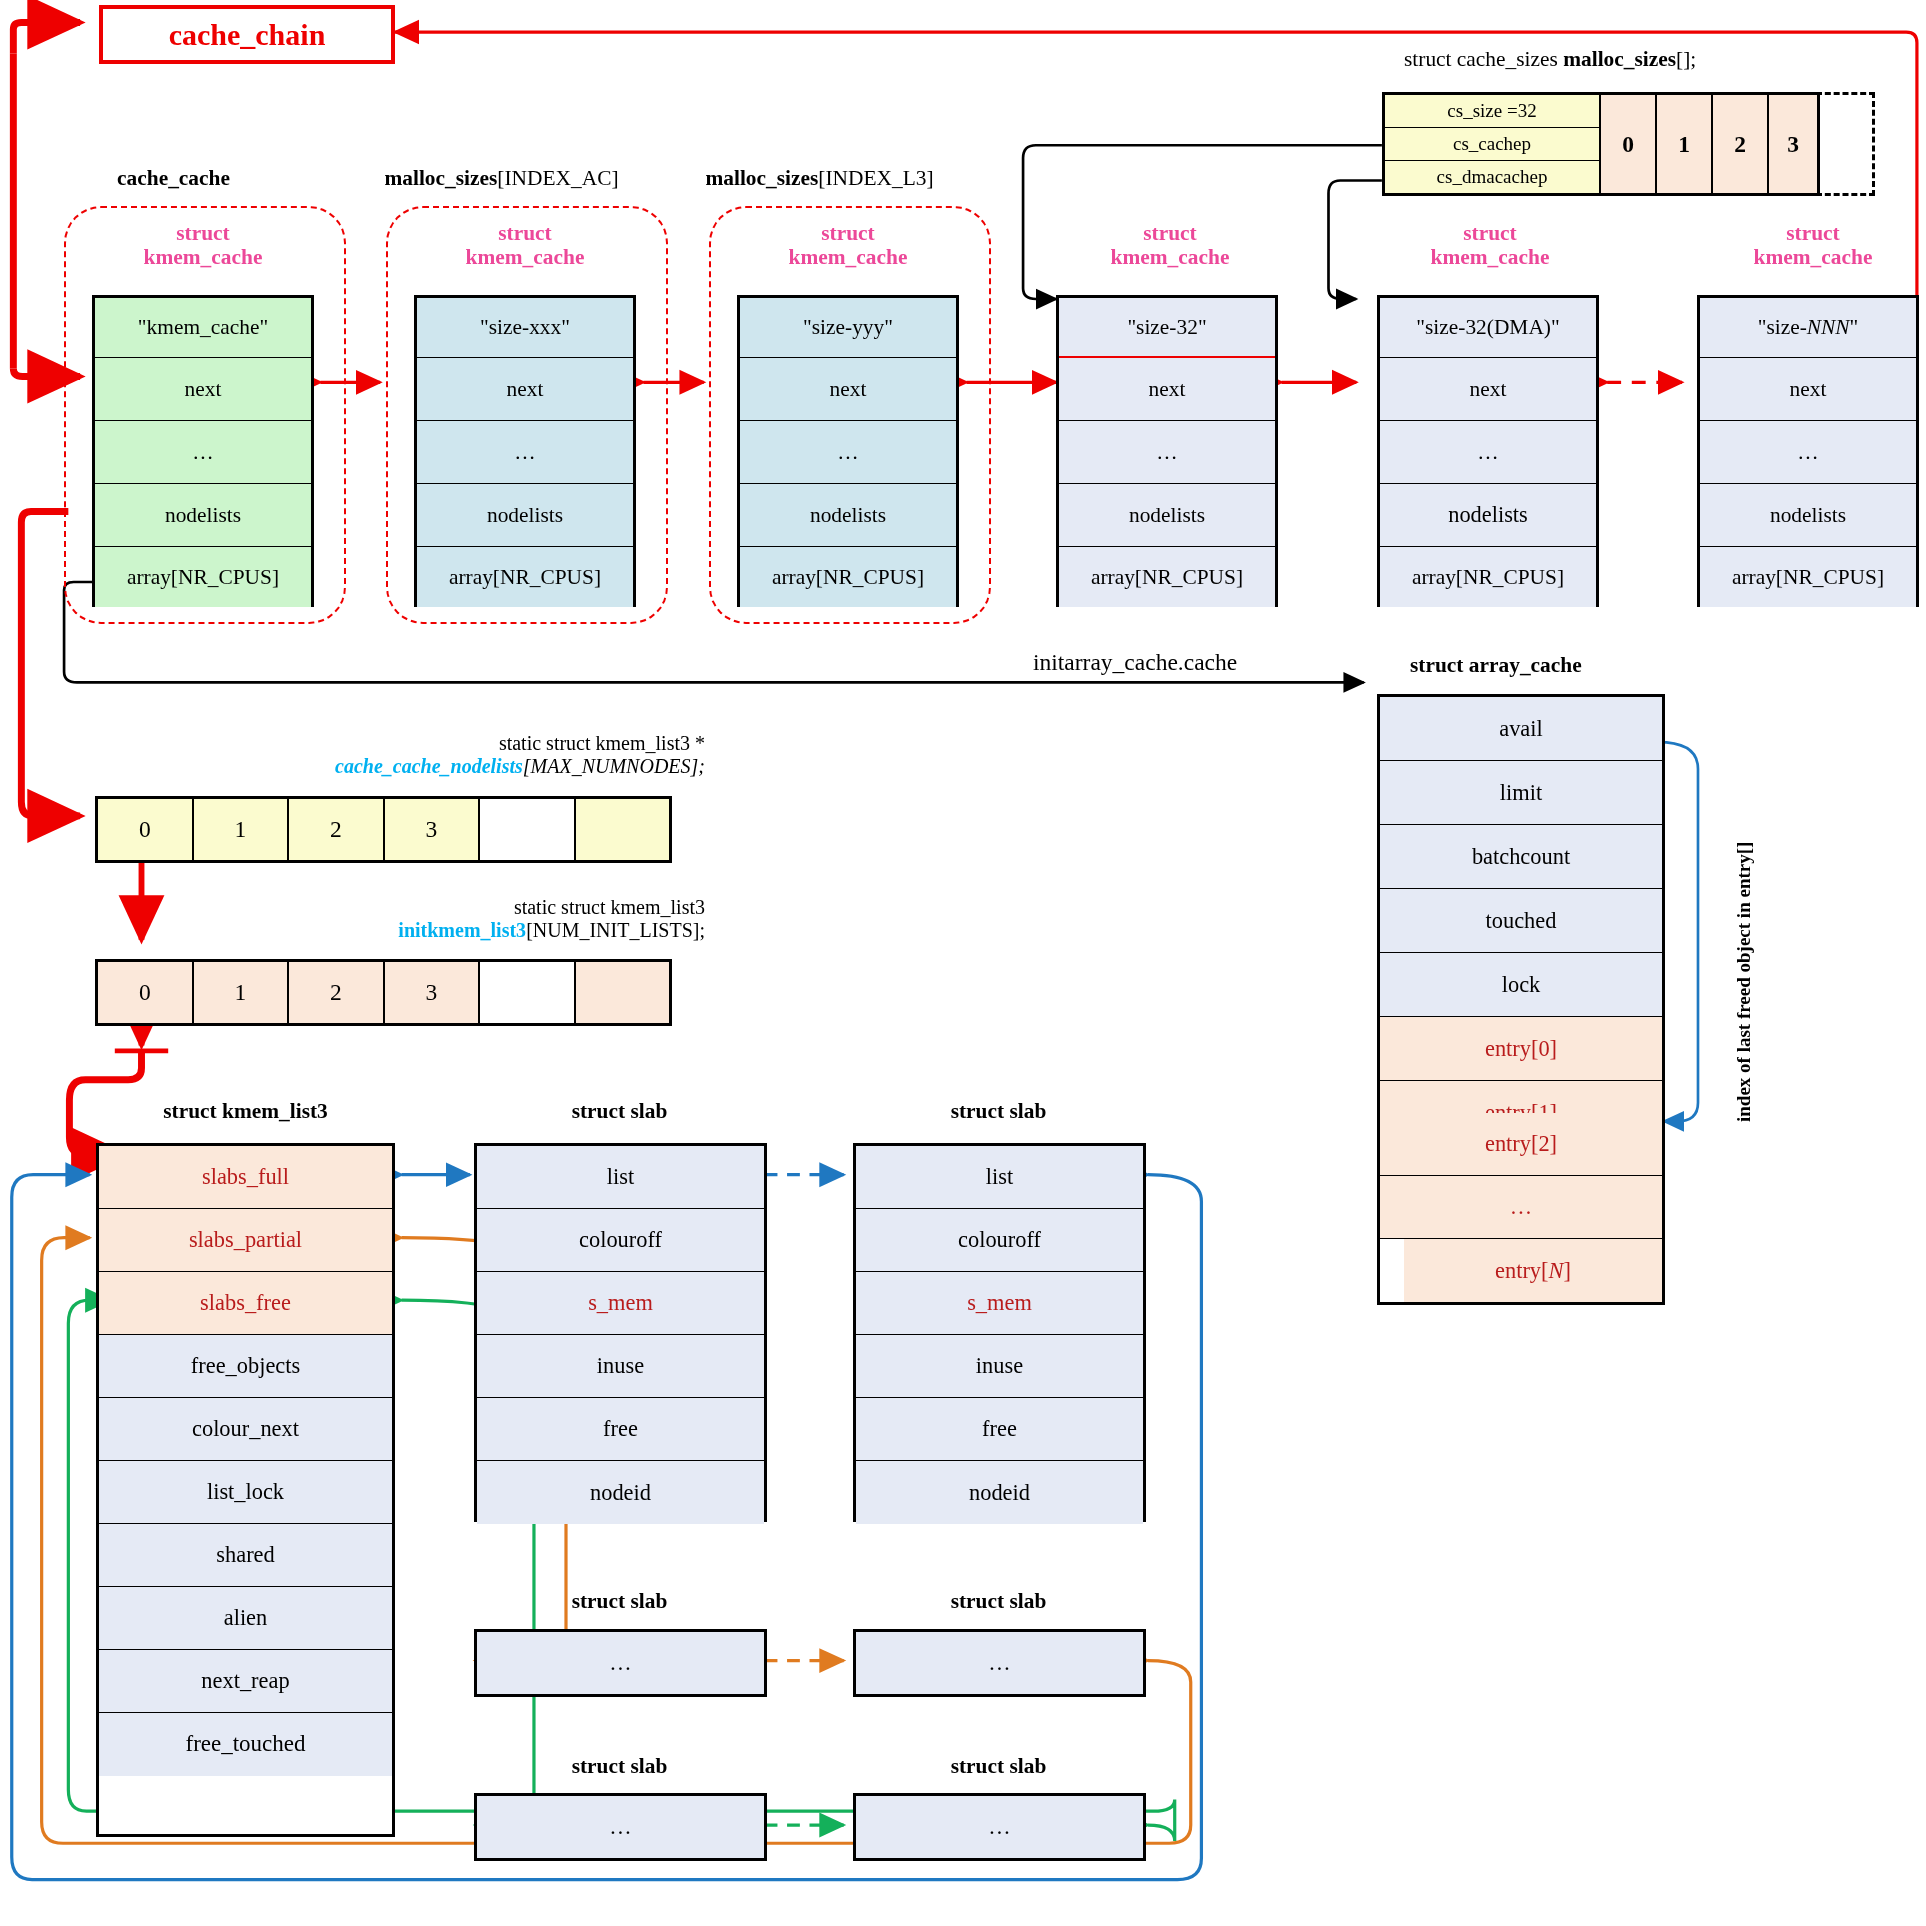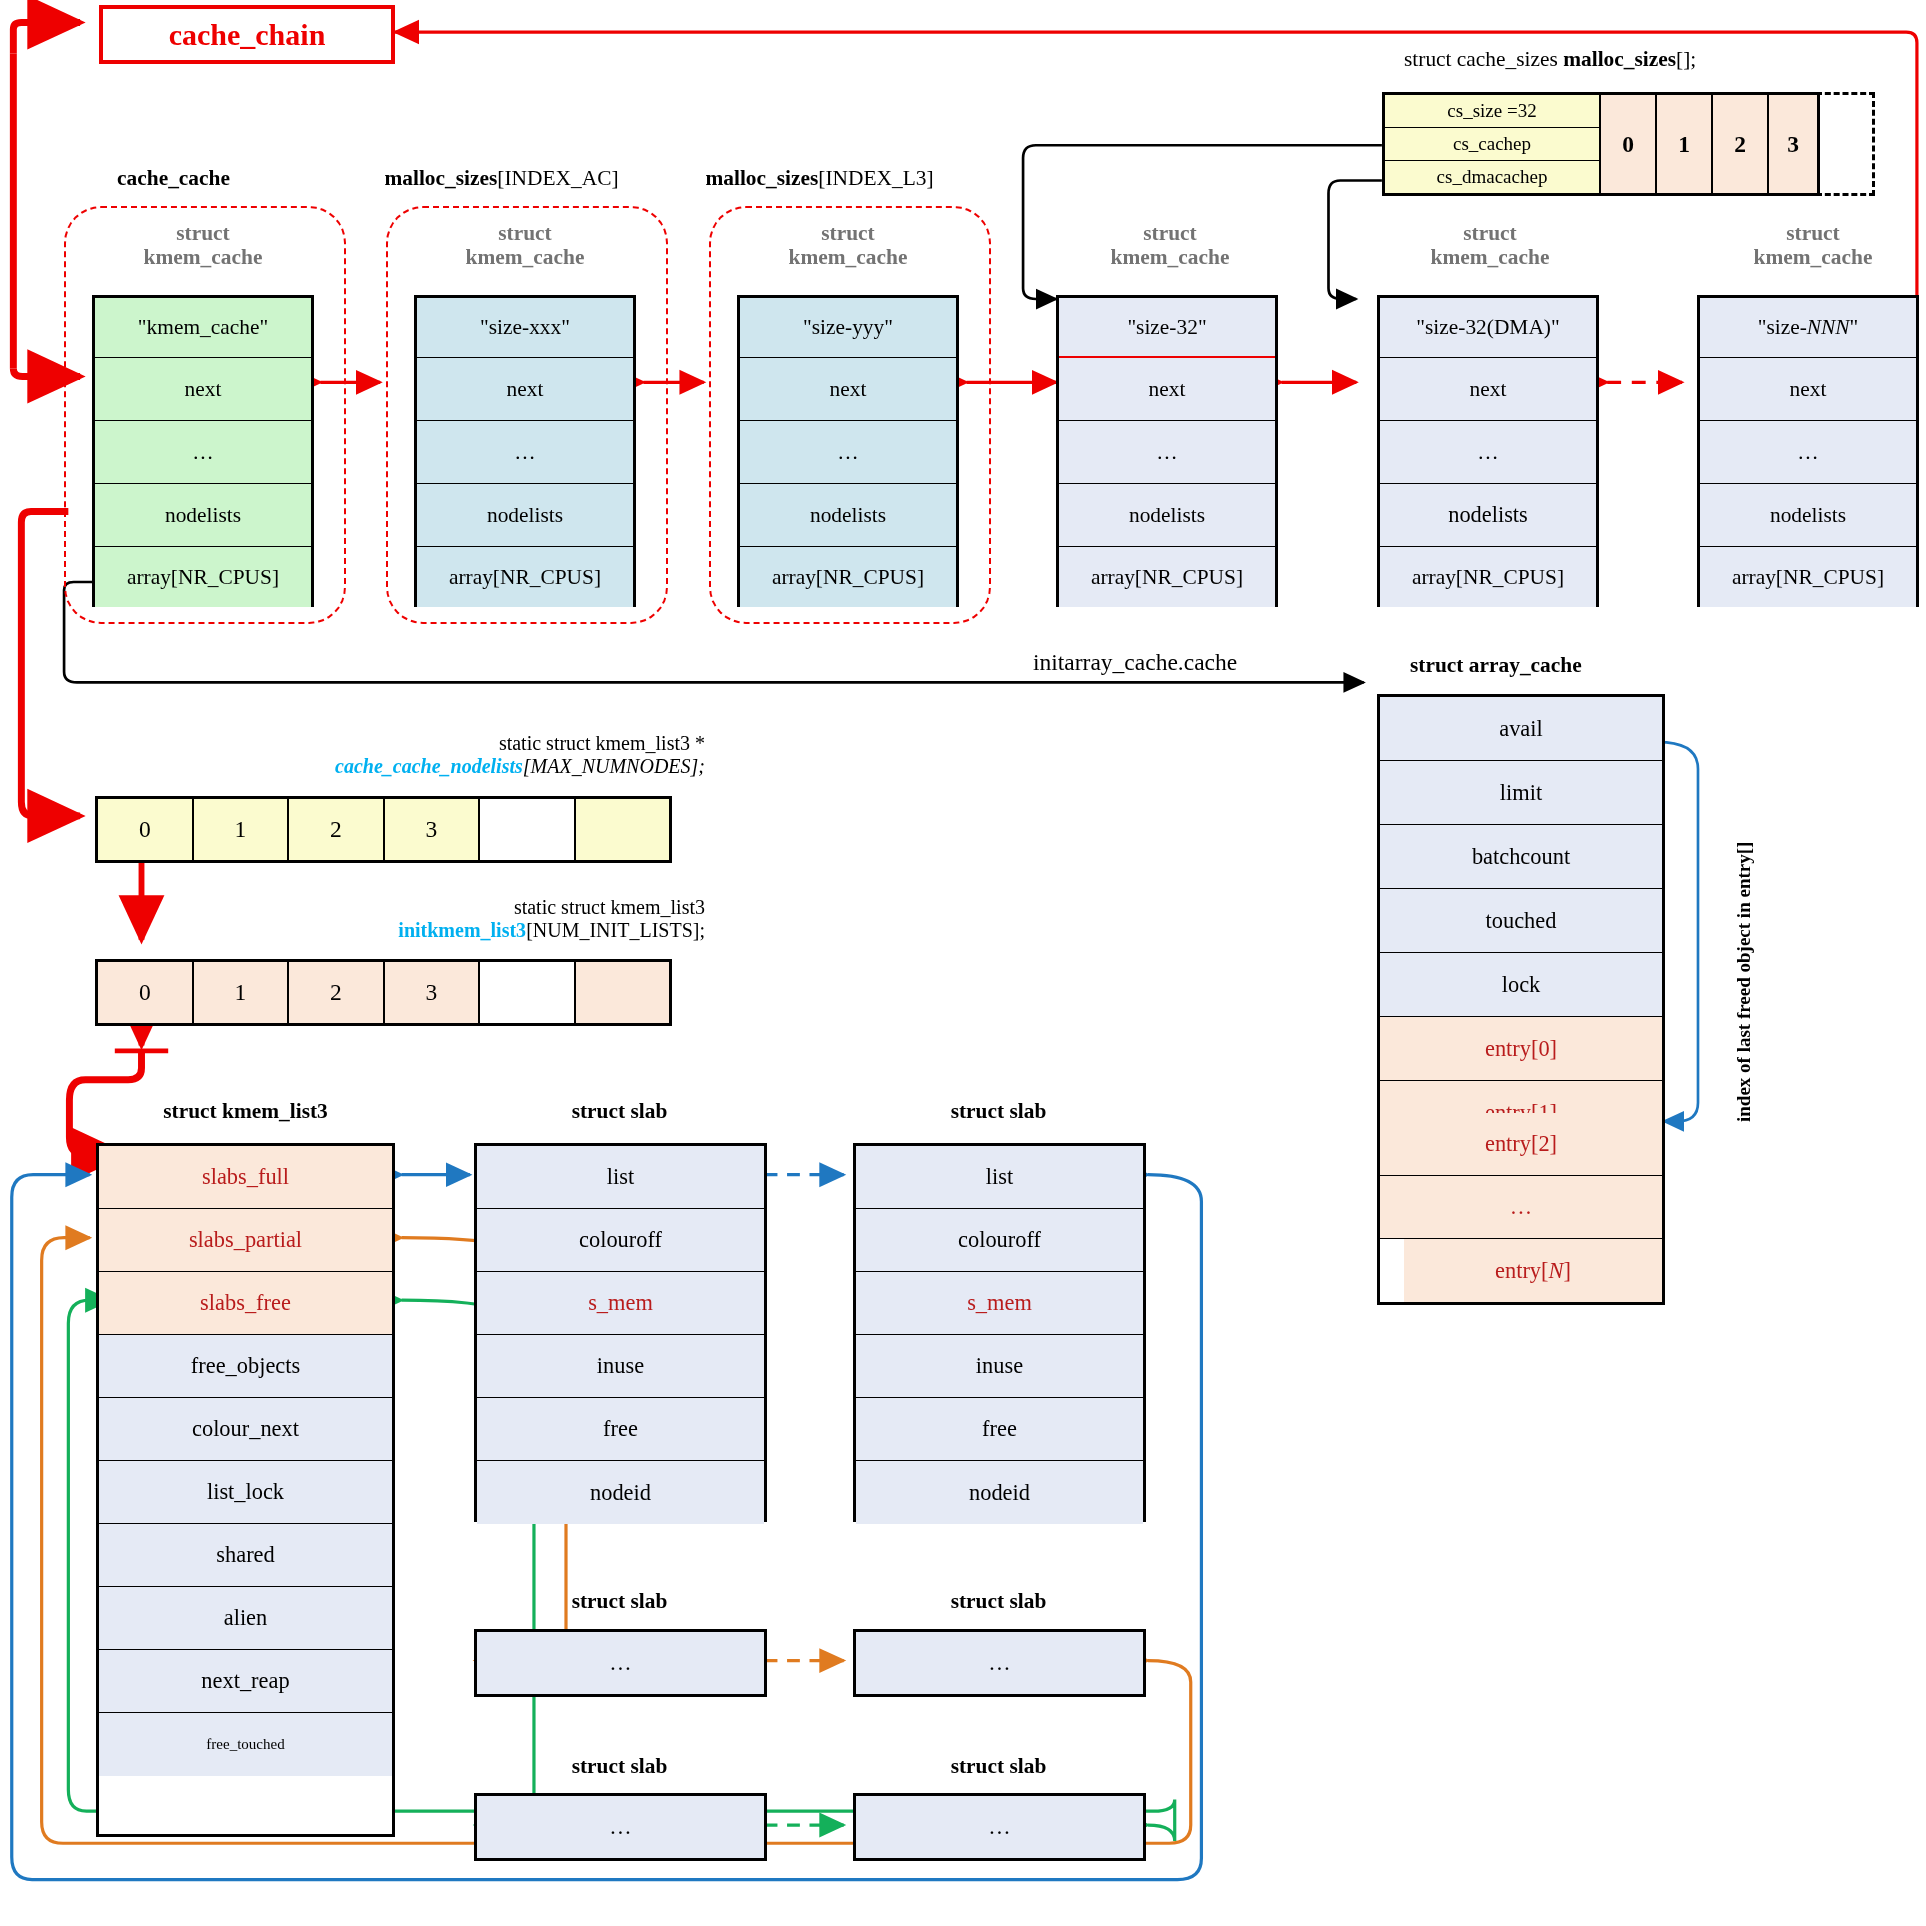--- a/index.html
+++ b/index.html
@@ -4,21 +4,21 @@
 <style>
   html,body{margin:0;padding:0;background:#fff;}
   body{font-family:"Liberation Serif",serif;}
   #root{position:relative;width:1926px;height:1926px;background:#fff;overflow:hidden;}
   #svg-layer{position:absolute;left:0;top:0;width:1926px;height:1926px;pointer-events:none;z-index:1;}
   
   .sbox{position:absolute;border:3.7px solid #000;box-sizing:border-box;z-index:3;background:#fff;}
   .srow{box-sizing:border-box;display:flex;align-items:center;justify-content:center;
         border-bottom:1.6px solid #000;text-align:center;line-height:1.05;}
   .srow:last-child{border-bottom:none;}
-  .cap{position:absolute;text-align:center;font-weight:bold;font-size:21.4px;color:#737373;
+  .cap{position:absolute;text-align:center;font-weight:bold;font-size:21.4px;color:#ec4899;
        line-height:1.12;z-index:4;}
   .lbl{position:absolute;z-index:4;line-height:1.15;}
   .red{color:#000000;}
   .dred{color:#b91c1c;}
   .cyan{color:#00b0f0;}
   .blk{color:#000;}
   .ital{font-style:italic;}
   .b{font-weight:bold;}
   
   .f-green{background:#ccf5cc;}
@@ -312,21 +312,21 @@
   <div class="sbox" style="left:96px;top:1143px;width:299px;height:694px;">
     <div class="srow f-peach dred" style="height:63px;font-size:22.4px;">slabs_full</div>
     <div class="srow f-peach dred" style="height:63px;font-size:22.4px;">slabs_partial</div>
     <div class="srow f-peach dred" style="height:63px;font-size:22.4px;">slabs_free</div>
     <div class="srow f-lav" style="height:63px;font-size:22.4px;">free_objects</div>
     <div class="srow f-lav" style="height:63px;font-size:22.4px;">colour_next</div>
     <div class="srow f-lav" style="height:63px;font-size:22.4px;">list_lock</div>
     <div class="srow f-lav" style="height:63px;font-size:22.4px;">shared</div>
     <div class="srow f-lav" style="height:63px;font-size:22.4px;">alien</div>
     <div class="srow f-lav" style="height:63px;font-size:22.4px;">next_reap</div>
-    <div class="srow f-lav" style="height:63px;font-size:15px;">free_touched</div>
+    <div class="srow f-lav" style="height:63px;font-size:23px;">free_touched</div>
   </div>
 
   <div class="lbl b" style="left:470px;top:1099px;width:299px;text-align:center;font-size:21.4px;">struct slab</div>
   <div class="sbox" style="left:474px;top:1143px;width:293px;height:379px;">
     <div class="srow f-lav" style="height:63px;font-size:22.4px;">list</div>
     <div class="srow f-lav" style="height:63px;font-size:22.4px;">colouroff</div>
     <div class="srow f-lav dred" style="height:63px;font-size:22.4px;">s_mem</div>
     <div class="srow f-lav" style="height:63px;font-size:22.4px;">inuse</div>
     <div class="srow f-lav" style="height:63px;font-size:22.4px;">free</div>
     <div class="srow f-lav" style="height:63px;font-size:22.4px;">nodeid</div>

